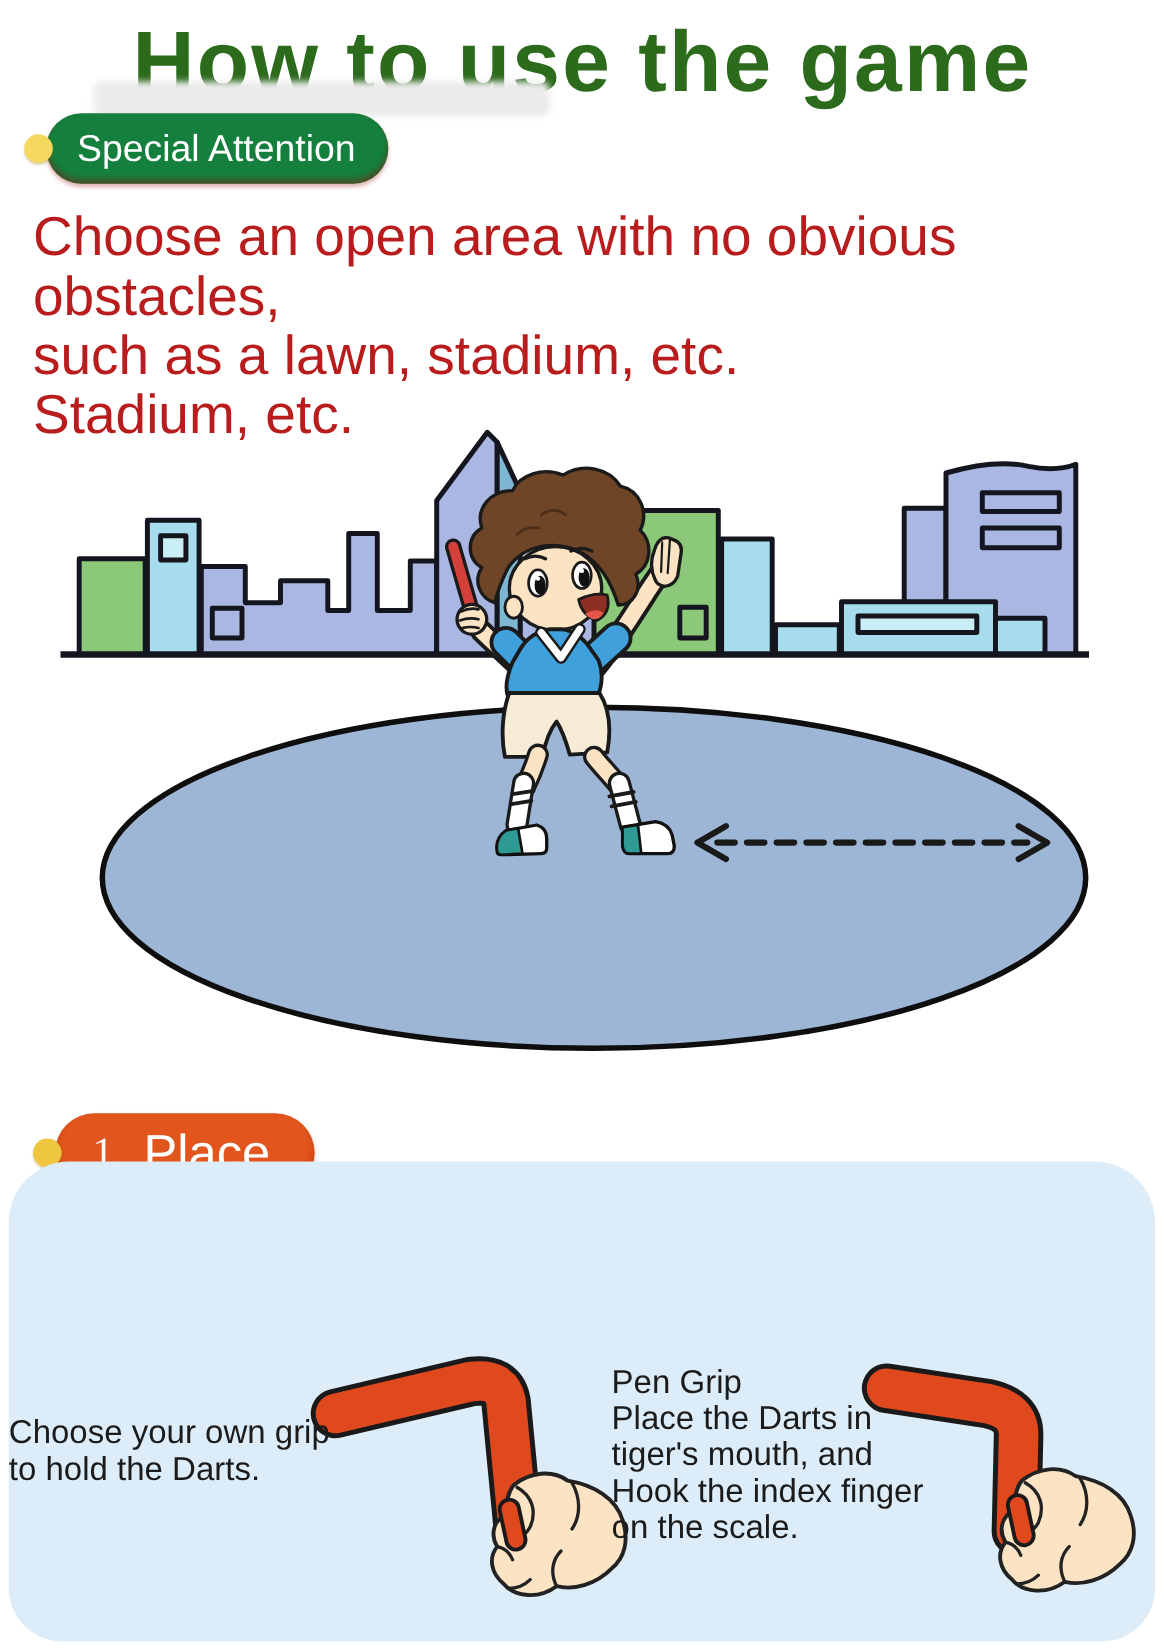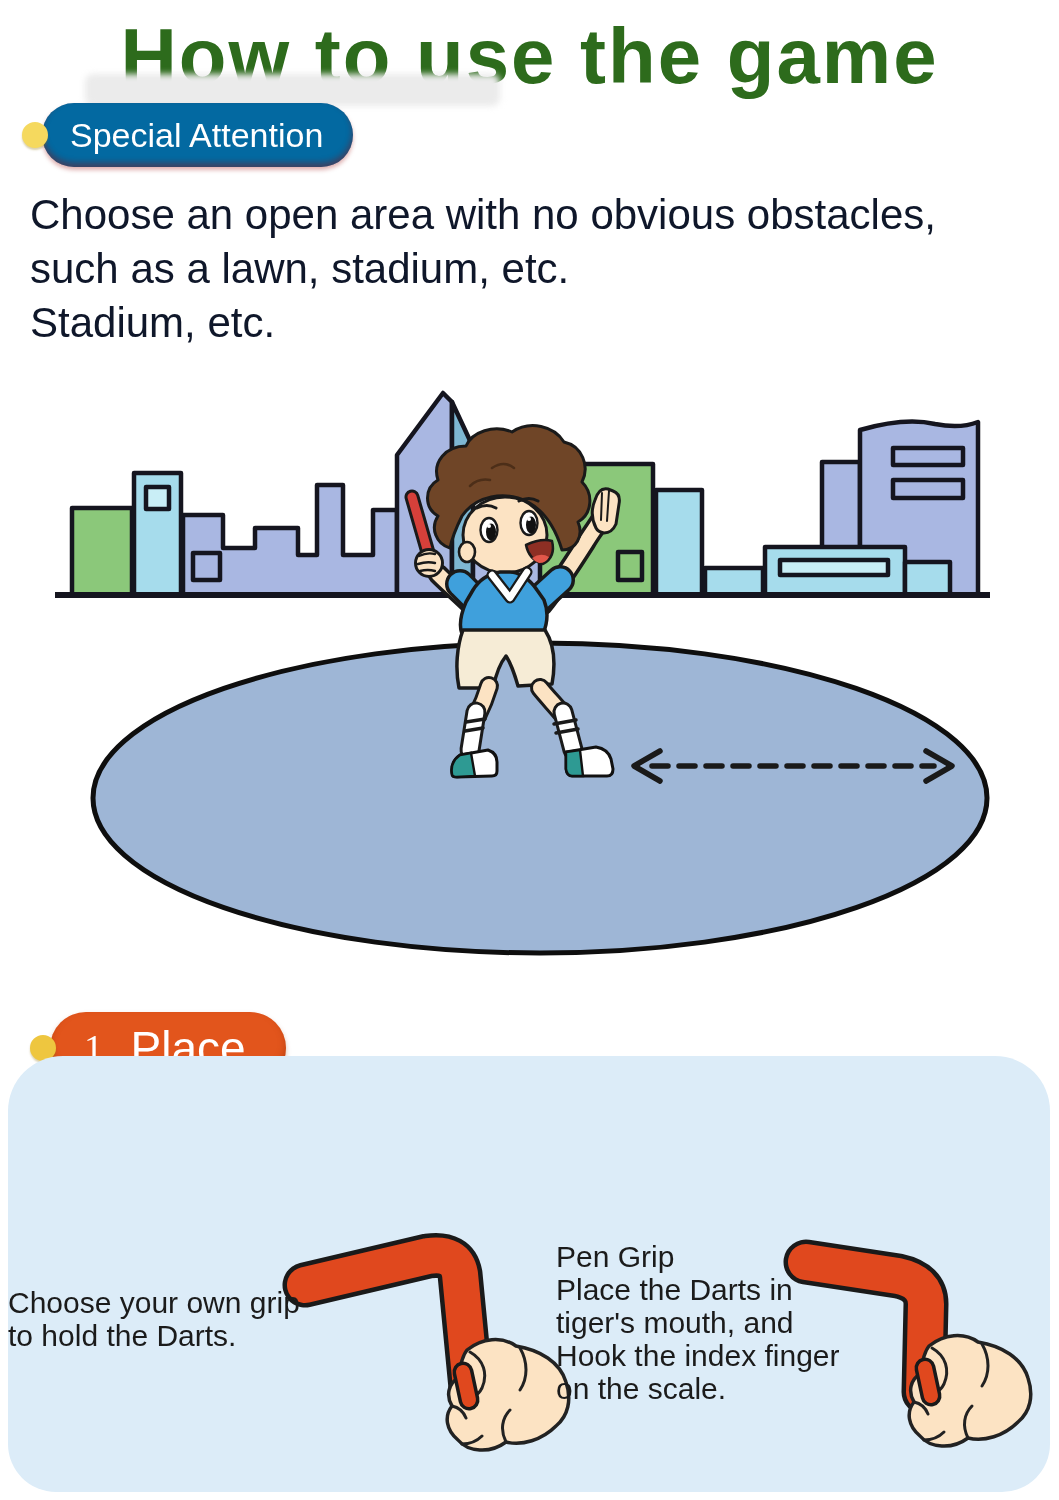--- a/index.html
+++ b/index.html
@@ -25,34 +25,34 @@
     color:#ffffff; white-space:nowrap;
   }
   .badge .ring {
     position:absolute; left:-20px; top:50%; transform:translateY(-50%);
     width:16px; height:16px; border-radius:50%;
     background:#ffffff; border:13px solid #f5d95e;
     box-shadow:0 2px 2px rgba(150,120,20,.35);
   }
   .badge-red {
     left:42px; top:103px; height:64px; padding:0 30px 0 28px;
-    background:#0369a1; border-radius:32px; font-size:34px;
+    background:#15803d; border-radius:32px; font-size:34px;
     box-shadow:0 3px 4px rgba(160,30,30,.35), inset 0 -4px 6px rgba(140,10,10,.45);
   }
   .badge-orange {
     left:50px; top:1012px; height:72px; padding:0 40px 0 34px;
     background:#e2551c; border-radius:36px;
     box-shadow:0 3px 5px rgba(150,60,10,.35), inset 0 -5px 7px rgba(150,45,5,.5);
     gap:18px;
   }
   .badge-orange .num { font-family:"Liberation Serif", serif; font-size:38px; }
   .badge-orange .lbl { font-size:46px; }
   .intro {
     position:absolute; left:30px; top:188px; width:990px;
-    font-size:42px; line-height:54px; color:#0f172a;
+    font-size:50px; line-height:54px; color:#b91c1c;
     white-space:pre-line;
   }
   .panel {
     position:absolute; left:8px; top:1056px; width:1042px; height:436px;
     background:#dcecf8; border-radius:55px 55px 48px 48px;
     z-index:1;
   }
   .art { position:absolute; left:0; top:0; z-index:2; pointer-events:none; }
   .note {
     position:absolute; z-index:3; color:#1b1b1b;

